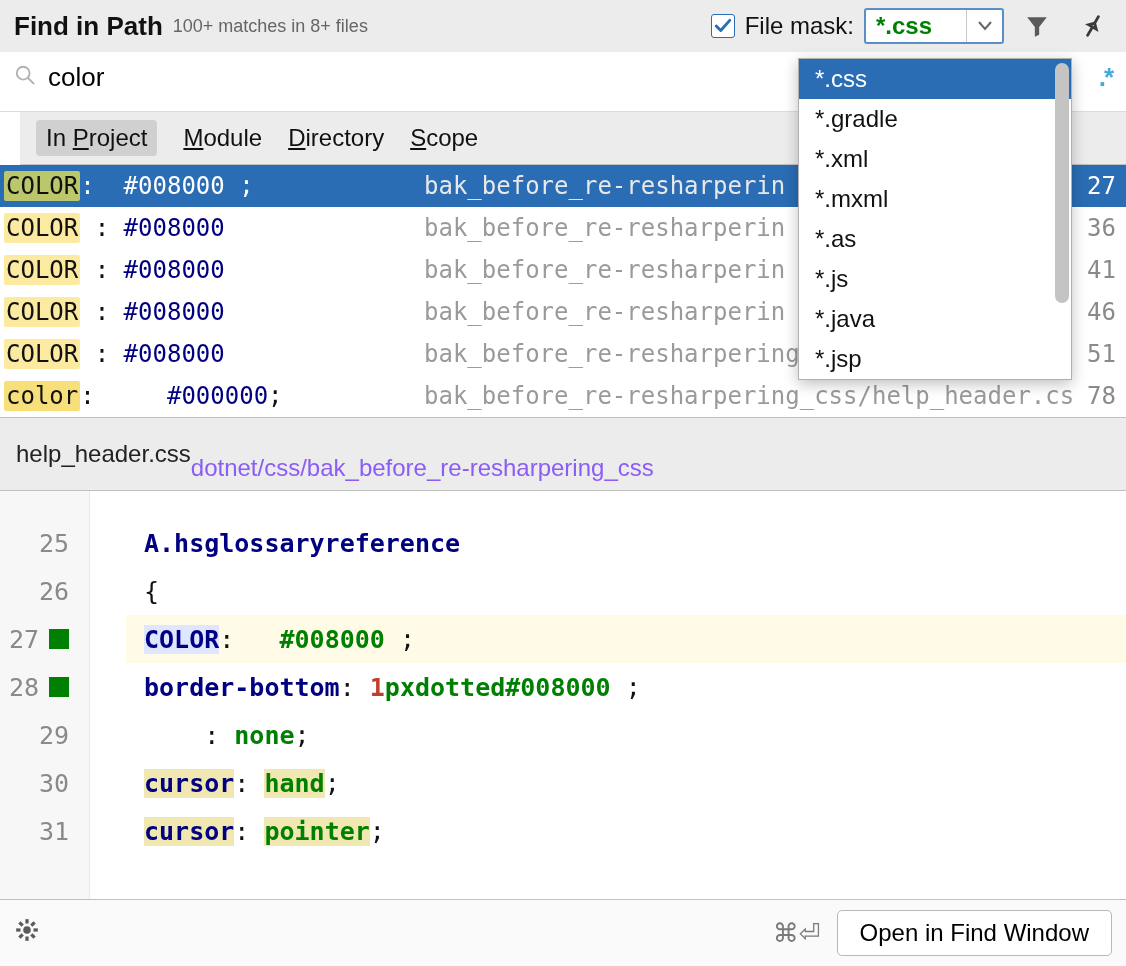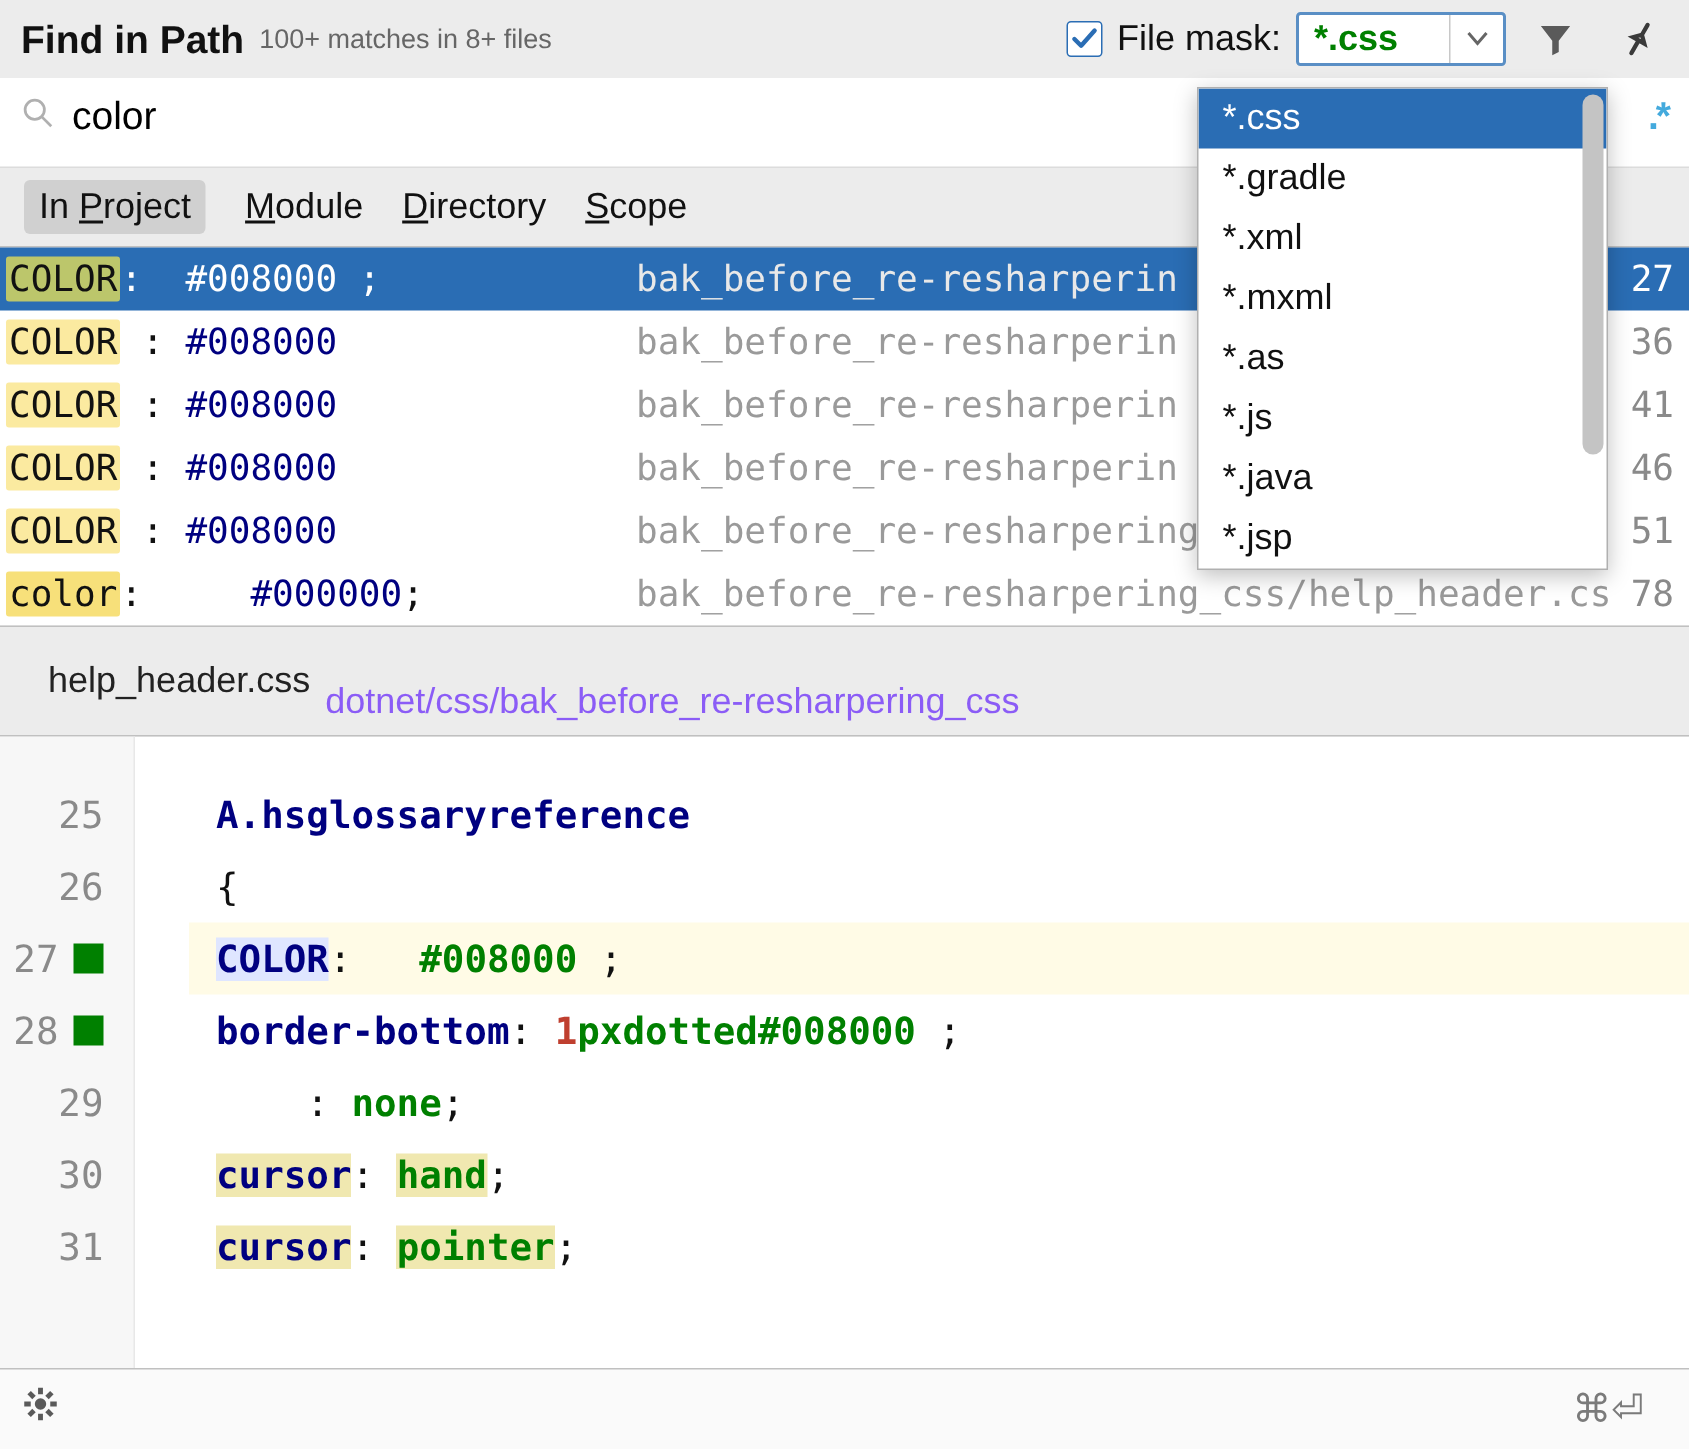--- a/index.html
+++ b/index.html
@@ -62,20 +62,21 @@
   .sinput {
     flex:1; border:none; font-size:26px; outline:none; padding:4px 0;
     font-family:inherit;
   }
   .regex-icon { color:#44aadd; font-size:26px; font-weight:700; margin-left:10px; letter-spacing:-2px;}
   
   .scopes {
     display:flex; align-items:center; gap:26px; padding:8px 16px;
     background:var(--bar); border-bottom:1px solid var(--border);
     font-size:24px;
+    margin-left:20px;
   }
   .scopes .tab.sel {
     background:#d0d0d0; border-radius:4px; padding:4px 10px;
   }
   .scopes .ul { text-decoration:underline; }
   
   .results { font-family:"Menlo","Consolas",monospace; font-size:24px; }
   .row { display:flex; align-items:center; padding:6px 10px 6px 4px; }
   .row.sel { background:var(--sel-bg); color:#fff; }
   .row .match { display:flex; align-items:center; min-width:420px; }
@@ -87,21 +88,21 @@
   .row.sel .hl { background:var(--hl-sel); color:#111; }
   .row .rest { white-space:pre; }
   .row .hex { color:var(--code-blue); }
   .row.sel .hex { color:#fff; }
   .row .path { flex:1; color:#9a9a9a; white-space:nowrap; overflow:hidden; }
   .row.sel .path { color:#e8e8e8; }
   .row .ln { color:#8a8a8a; padding-left:6px; min-width:44px; text-align:right; }
   .row.sel .ln { color:#fff; }
   
   .preview-hdr {
-    display:flex; align-items:center; gap:10px; padding:8px 32px;
+    display:flex; align-items:center; padding:8px 16px;
     background:var(--bar); border-top:1px solid var(--border); border-bottom:1px solid var(--border);
     font-size:24px;
   }
   .preview-hdr .file { color:#222; }
   .preview-hdr .pp { color:#8b5cf6;margin-top:28px; }
   
   .preview { flex:1; display:flex; font-family:"Menlo","Consolas",monospace; font-size:25px; overflow:hidden;gap:36px; }
   .gutter {
     background:var(--gutter); border-right:1px solid #e8e8e8;
     padding:4px 10px 4px 0; text-align:right; color:#8a8a8a; min-width:90px;
@@ -310,20 +311,21 @@
           <line x1="18" y1="12" x2="22" y2="12"></line>
           <line x1="5" y1="5" x2="8" y2="8"></line>
           <line x1="16" y1="16" x2="19" y2="19"></line>
           <line x1="5" y1="19" x2="8" y2="16"></line>
           <line x1="16" y1="8" x2="19" y2="5"></line>
         </g>
       </svg>
   </span>
   <span class="spacer"></span>
   <span class="shortcut">⌘⏎</span>
+  <button class="open-btn">Open in Find Window</button>
 </div>
 
 <div class="dropdown">
   <div class="optwrap">
     <div class="opt sel">*.css</div>
     <div class="opt">*.gradle</div>
     <div class="opt">*.xml</div>
     <div class="opt">*.mxml</div>
     <div class="opt">*.as</div>
     <div class="opt">*.js</div>

